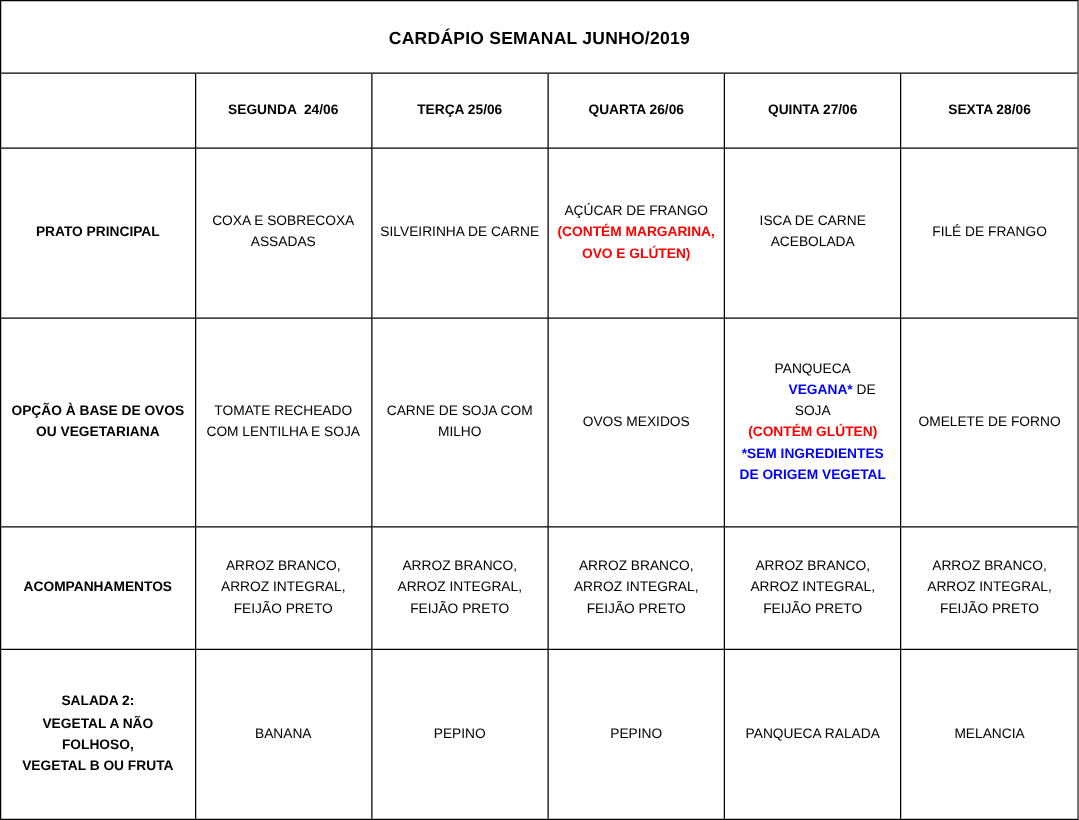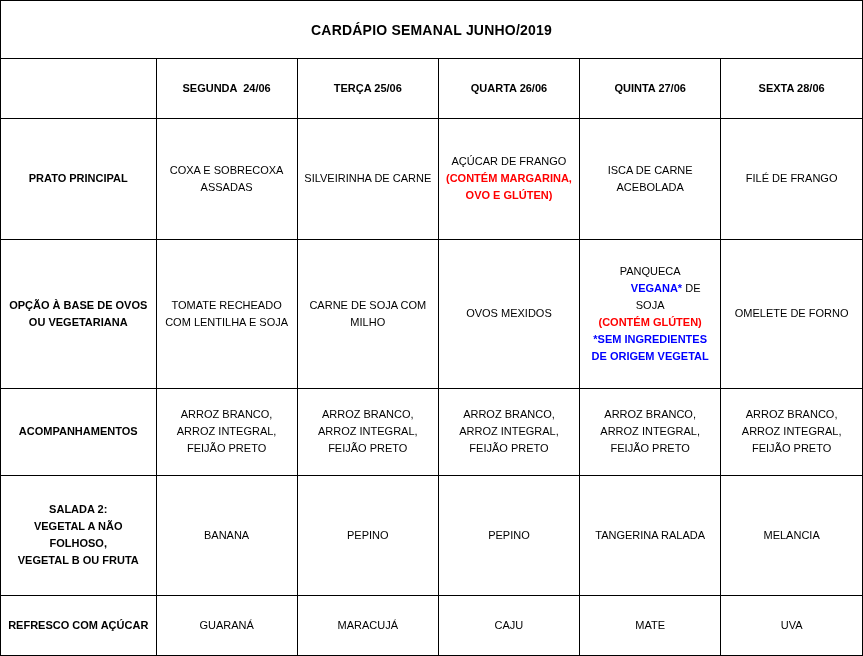--- a/index.html
+++ b/index.html
@@ -110,26 +110,18 @@
           <td class="menu-cell"><span>ARROZ BRANCO, ARROZ INTEGRAL, FEIJÃO PRETO</span></td>
           <td class="menu-cell"><span>ARROZ BRANCO, ARROZ INTEGRAL, FEIJÃO PRETO</span></td>
           <td class="menu-cell"><span>ARROZ BRANCO, ARROZ INTEGRAL, FEIJÃO PRETO</span></td>
           <td class="menu-cell"><span>ARROZ BRANCO, ARROZ INTEGRAL, FEIJÃO PRETO</span></td>
         </tr>
         <tr class="r5">
           <th class="row-label"><span>SALADA 2:</span><br><span>VEGETAL A NÃO FOLHOSO,</span><br><span>VEGETAL B OU FRUTA</span></th>
           <td class="menu-cell"><span>BANANA</span></td>
           <td class="menu-cell"><span>PEPINO</span></td>
           <td class="menu-cell"><span>PEPINO</span></td>
-          <td class="menu-cell"><span>TANGERINA RALADA</span></td>
+          <td class="menu-cell"><span>PANQUECA RALADA</span></td>
           <td class="menu-cell"><span>MELANCIA</span></td>
-        </tr>
-        <tr class="r6">
-          <th class="row-label"><span>REFRESCO COM AÇÚCAR</span></th>
-          <td class="menu-cell"><span>GUARANÁ</span></td>
-          <td class="menu-cell"><span>MARACUJÁ</span></td>
-          <td class="menu-cell"><span>CAJU</span></td>
-          <td class="menu-cell"><span>MATE</span></td>
-          <td class="menu-cell"><span>UVA</span></td>
         </tr>
       </tbody>
   </table>
 </div>
 
 </body></html>

